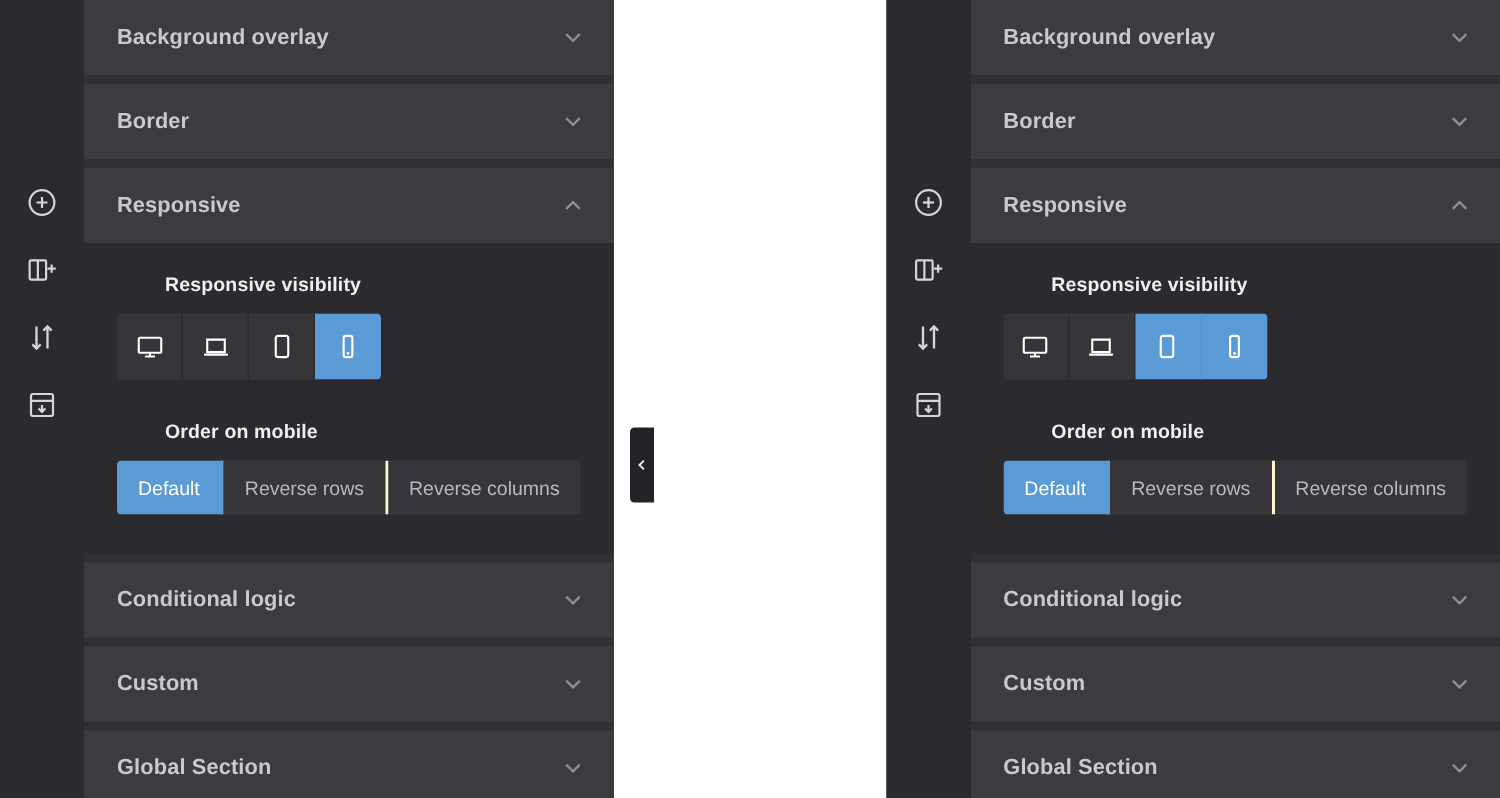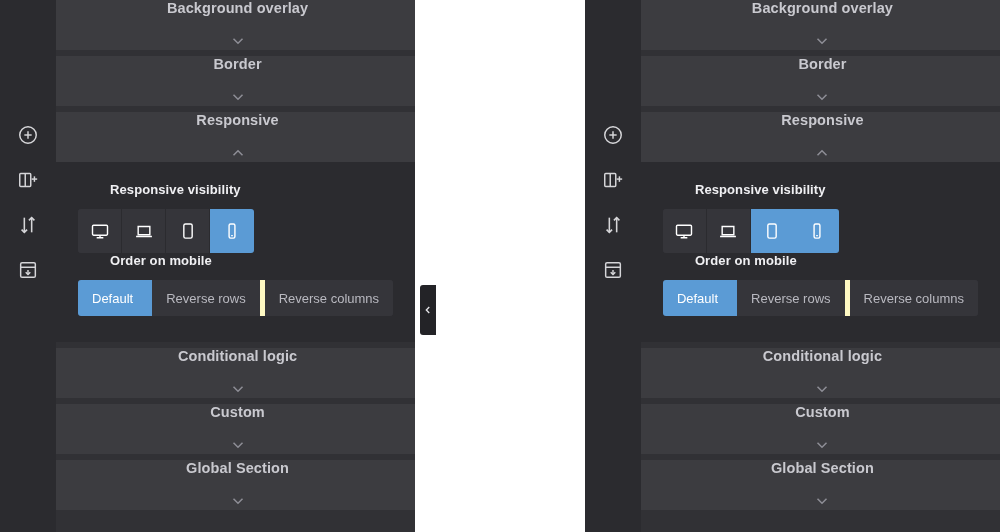--- a/index.html
+++ b/index.html
@@ -57,21 +57,20 @@
 
   .sec { background: #3c3c40; }
   .sec + .sec { margin-top: 6px; }
 
   .sec-head {
     height: 50px;
     display: flex; align-items: center;
     padding: 0 18px 0 22px;
     background: #3c3c40;
     cursor: pointer;
-    flex-direction: column;
   }
   .sec-title {
     flex: 1 1 auto;
     font-size: 14.5px;
     font-weight: bold;
     color: #c9c9cf;
     letter-spacing: .1px;
   }
   .chev { width: 18px; height: 18px; color: #8e8e96; flex: 0 0 18px; }
   .chev svg { display: block; }
@@ -82,21 +81,21 @@
   }
 
   .field-label {
     font-size: 13px;
     font-weight: bold;
     color: #f0f0f3;
     margin-bottom: 12px;
     letter-spacing: .1px;
     padding-left: 32px;
   }
-  .field-block + .field-block { }
+  .field-block + .field-block { margin-top: 27px; }
 
   
   .dev-group {
     display: inline-flex;
     border-radius: 3px;
     overflow: hidden;
     background: #35353a;
   }
   .dev-btn {
     width: 44px; height: 44px;
@@ -117,21 +116,21 @@
     overflow: hidden;
     background: #35353a;
   }
   .seg-btn {
     height: 36px;
     padding: 0 14px;
     display: flex; align-items: center; justify-content: center;
     font-size: 13px;
     color: #b9b9c0;
     background: #35353a;
-    border-right: 5px solid #fef9c3;
+    border-right: 2px solid #fef9c3;
     cursor: pointer;
     white-space: nowrap;
   }
   .seg-btn:last-child { border-right: none; }
   .seg-btn.on { background: #5b9bd5; color: #ffffff; border-right-color: #5b9bd5; }
 
   
   .collapse-tab {
     position: absolute;
     width: 16px; height: 50px;

